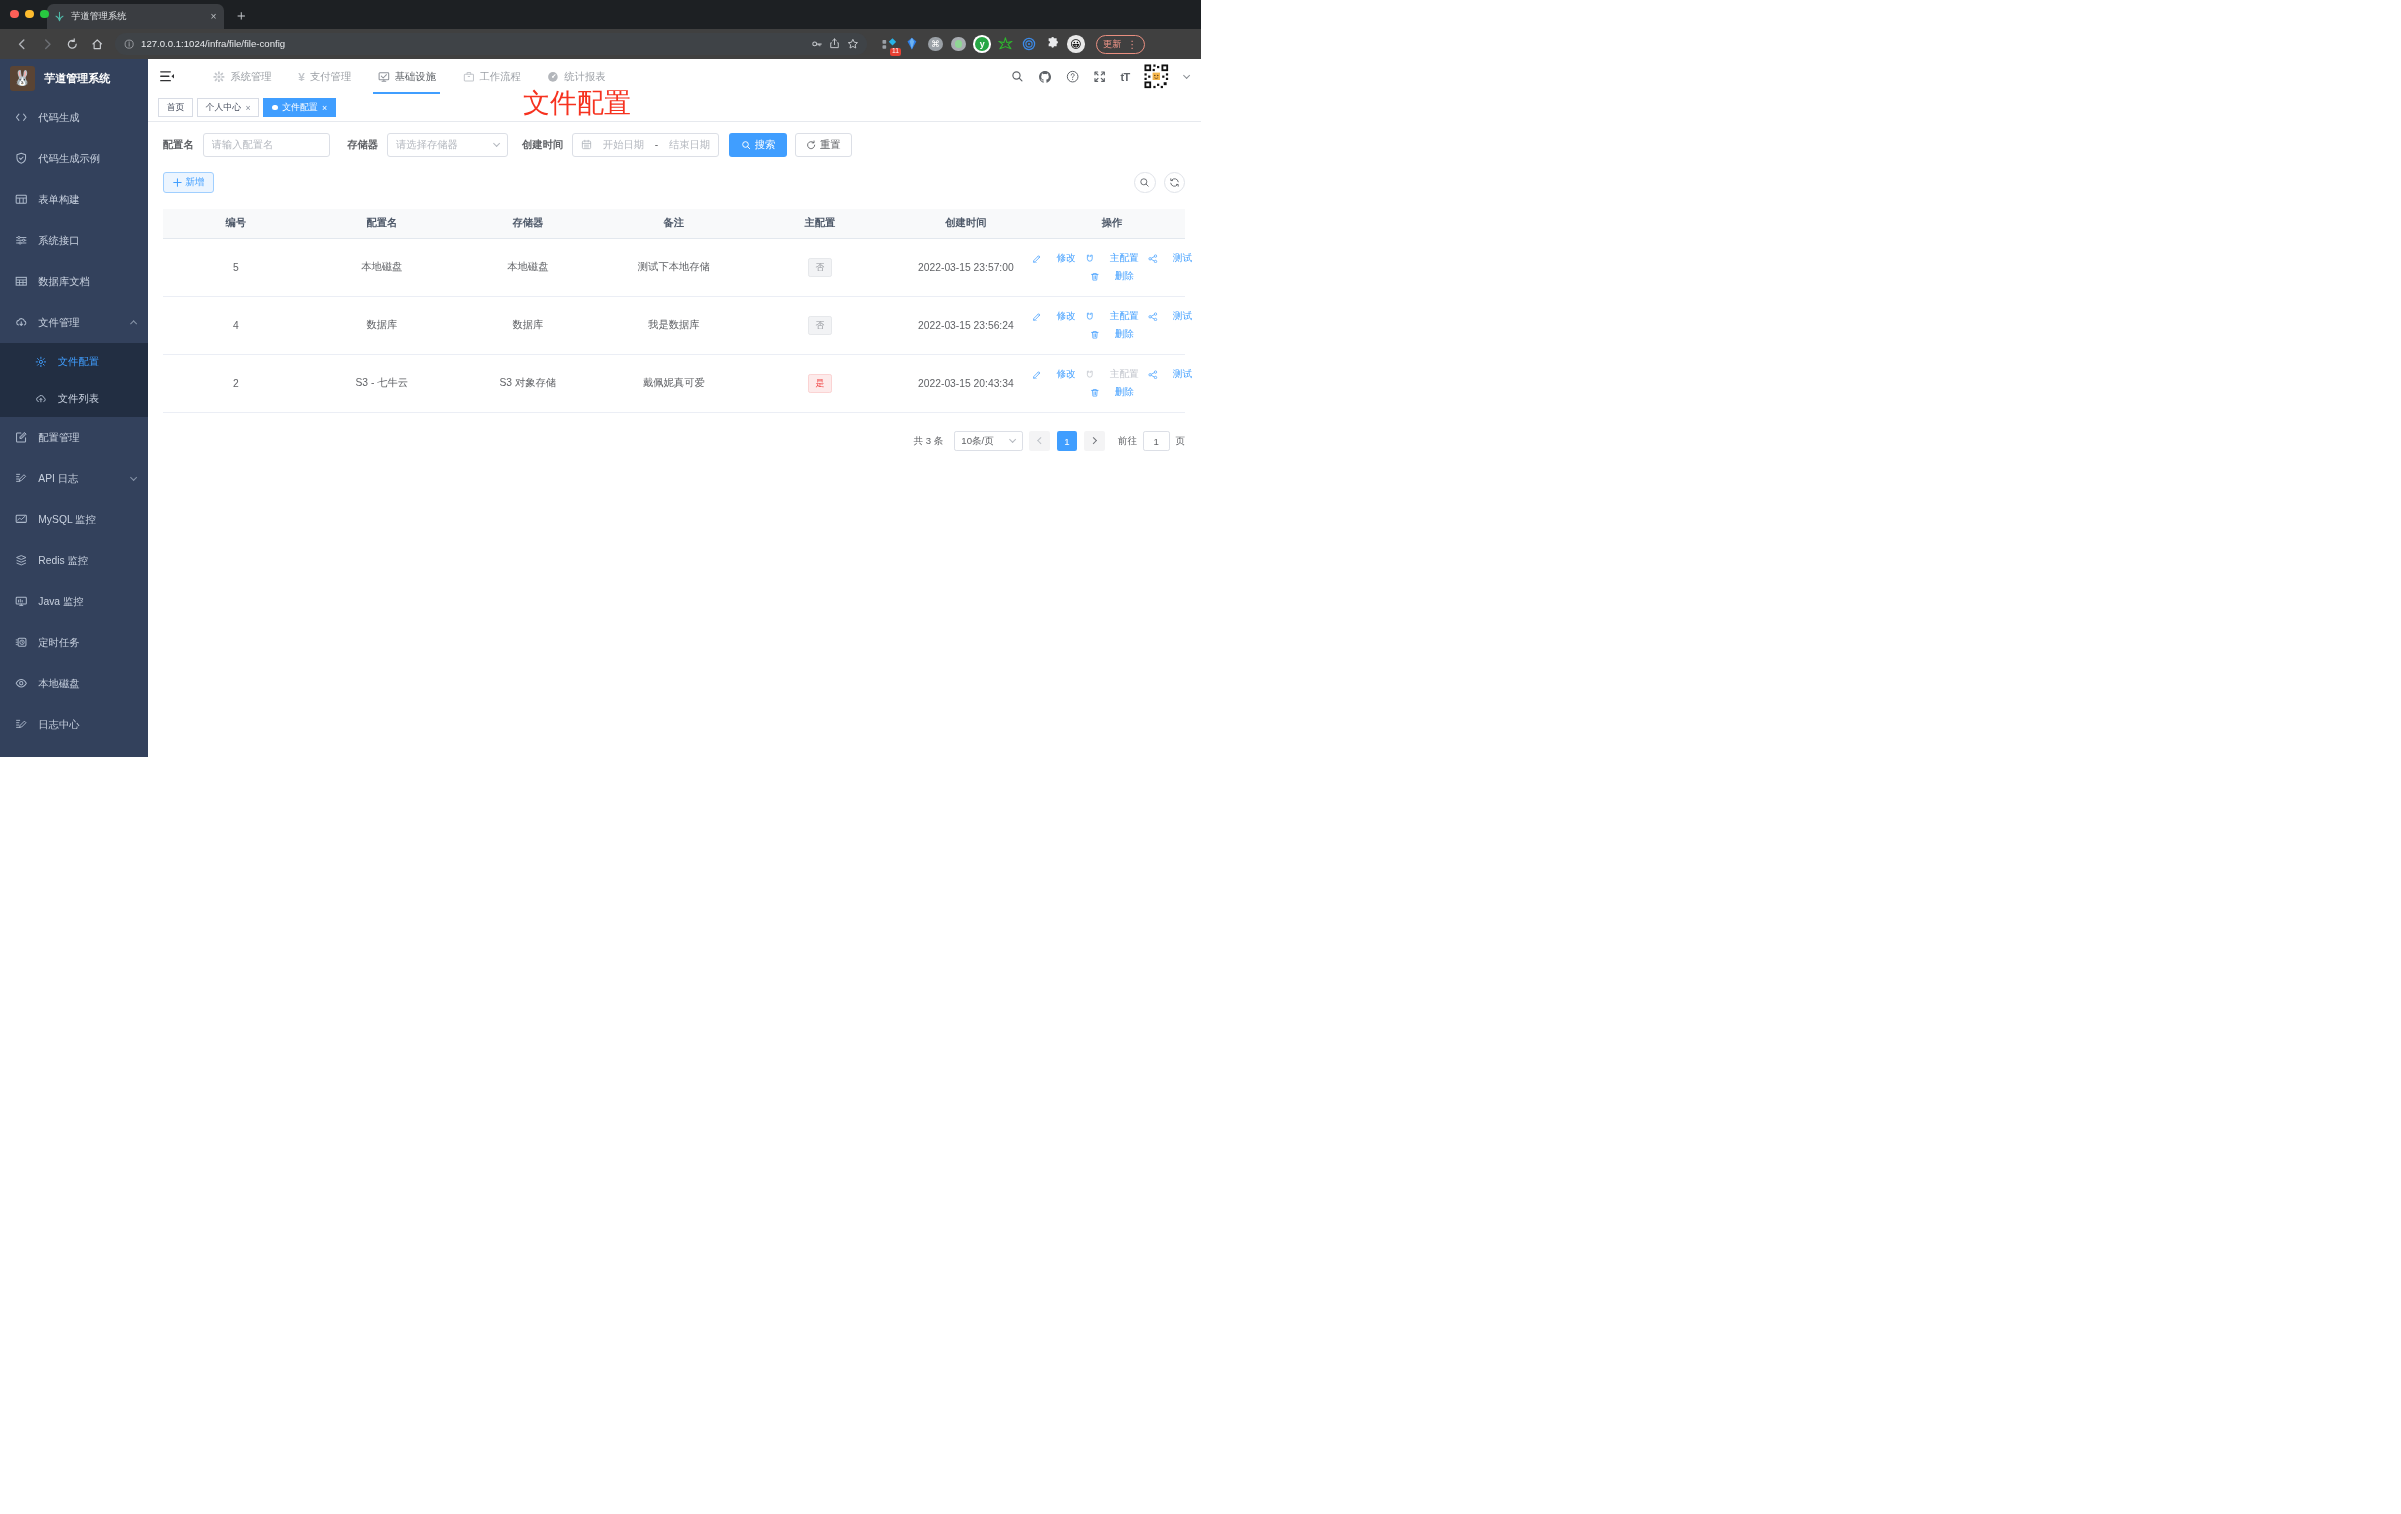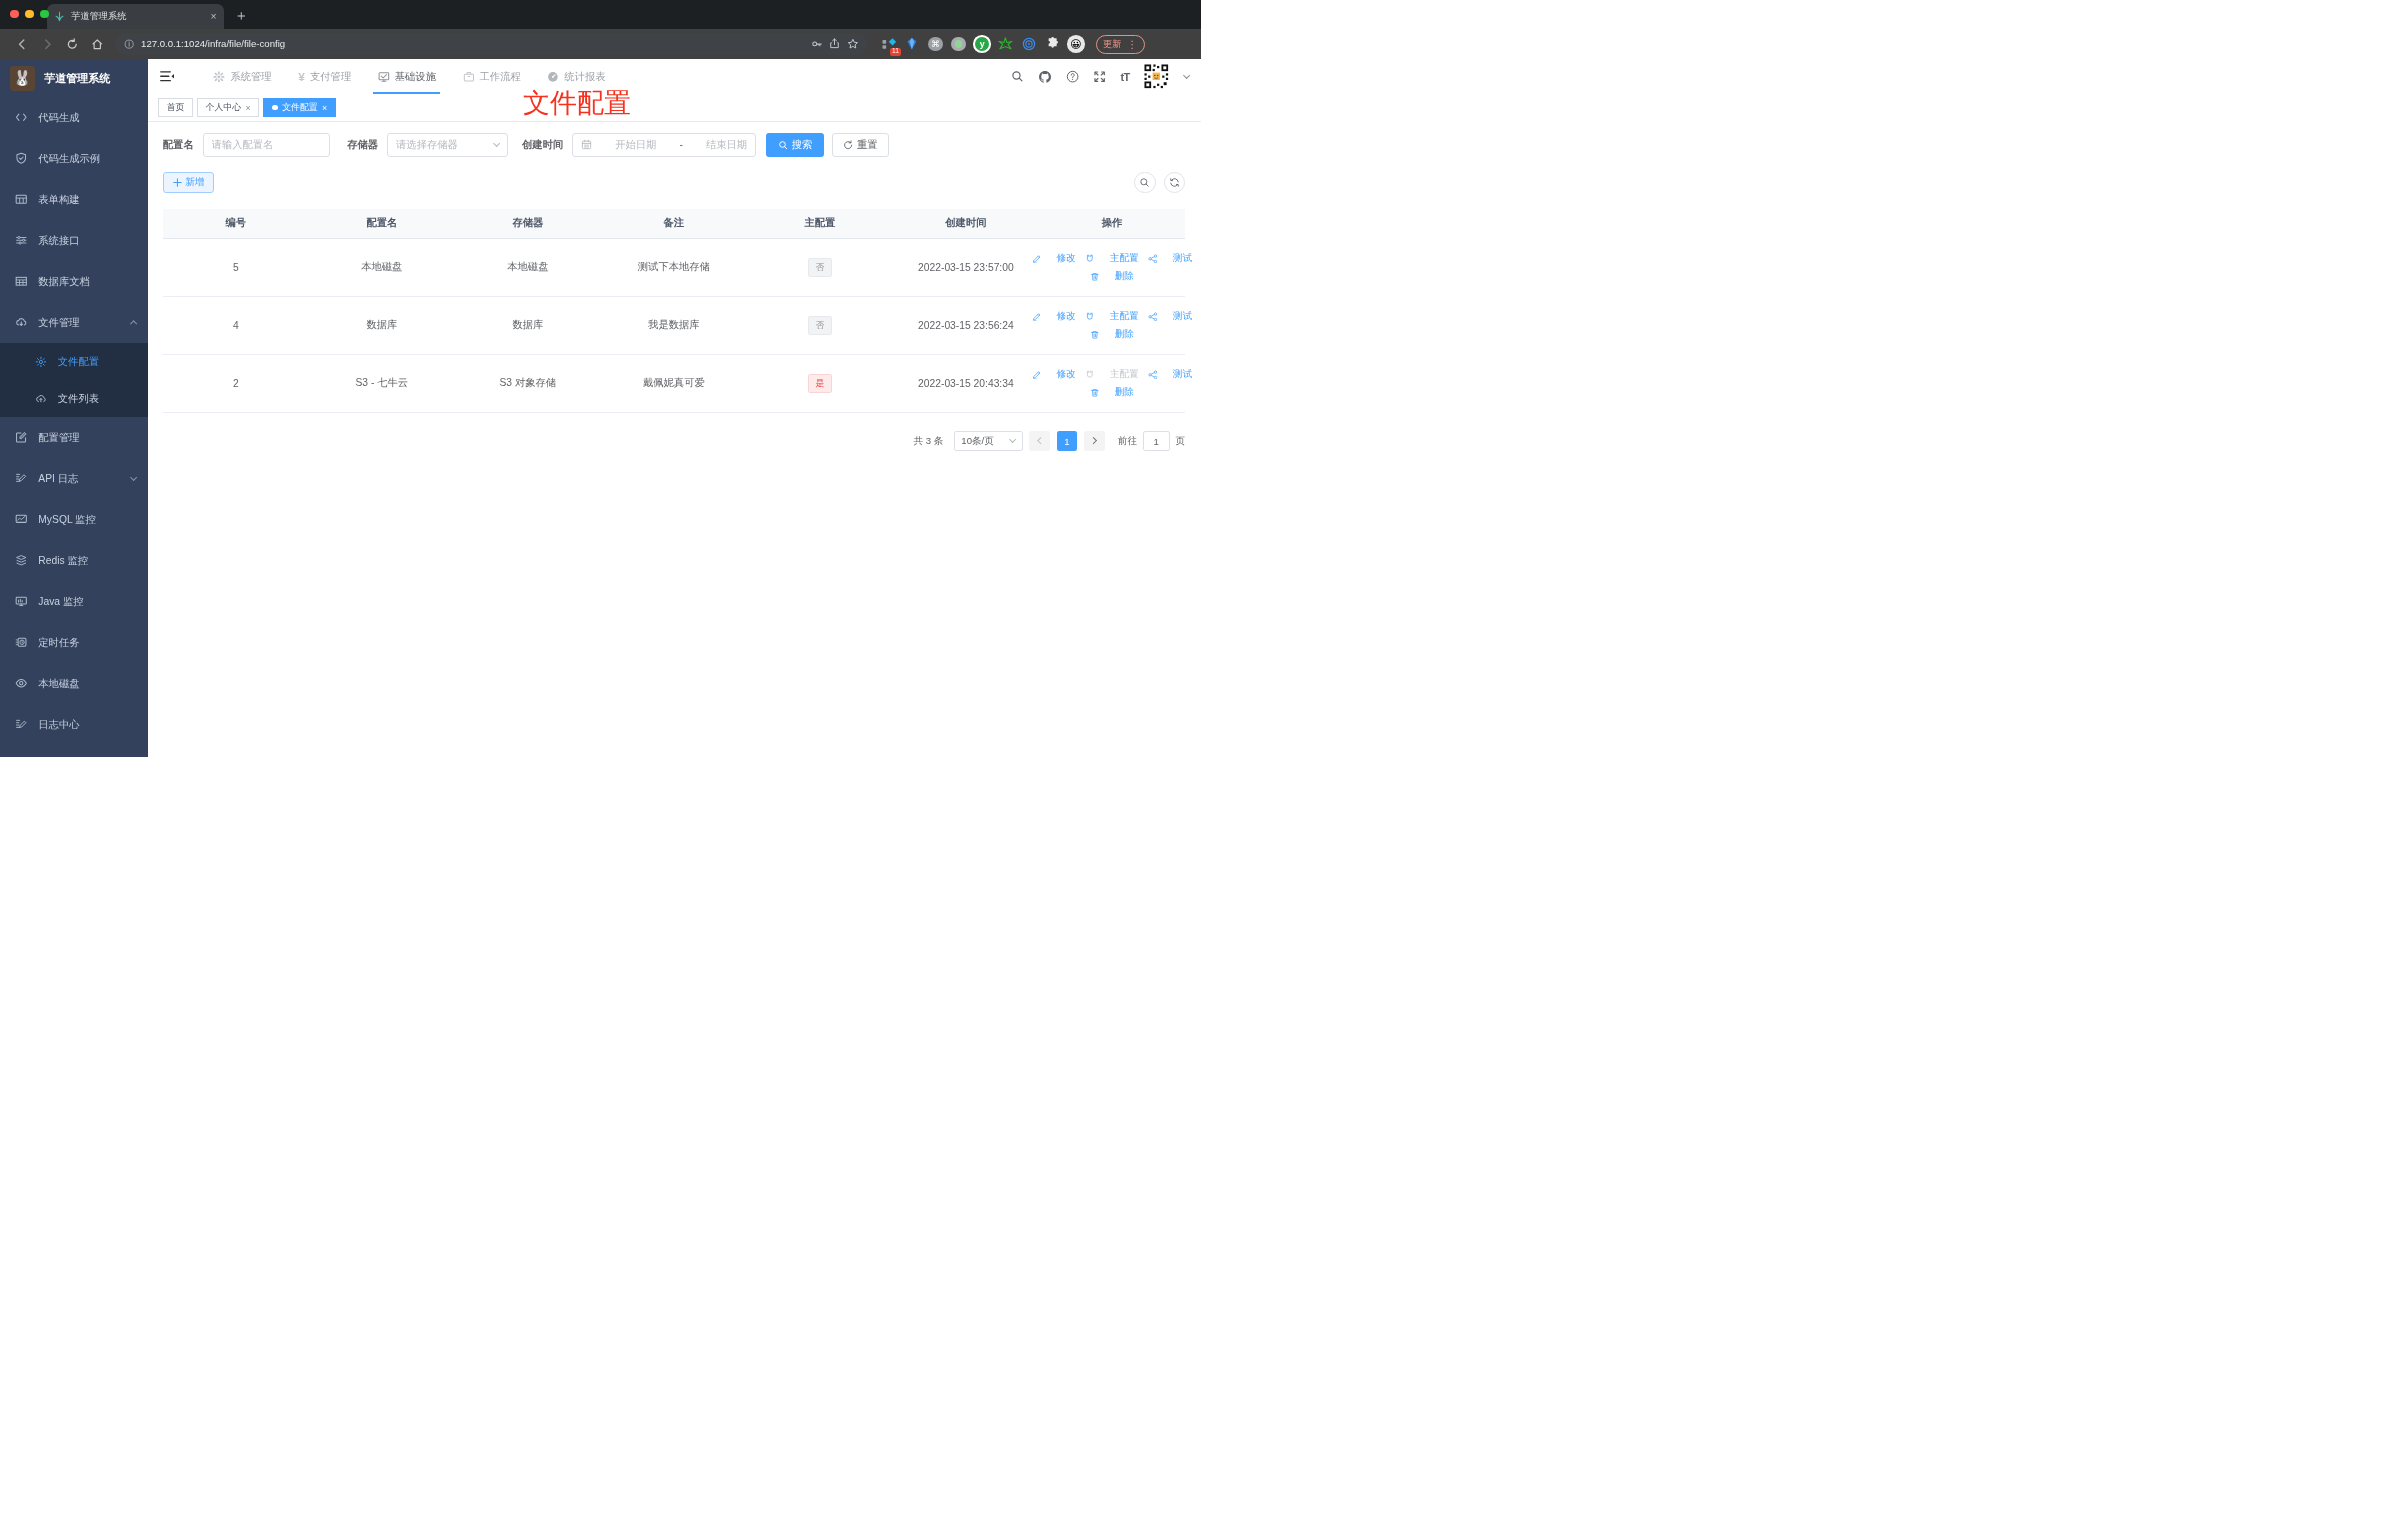--- a/index.html
+++ b/index.html
@@ -488,21 +488,21 @@
         <span class="f-label">配置名</span>
         <div class="inp" style="width:127px">
           <input placeholder="请输入配置名" style="">
         </div>
         <span class="f-label" style="margin-left:17.7px">存储器</span>
         <div class="inp" style="width:121px; justify-content:space-between">
           <span class="ph">请选择存储器</span>
           <span class="sel-chev"></span>
         </div>
         <span class="f-label" style="margin-left:14px">创建时间</span>
-        <div class="inp" style="width:184px; justify-content:space-between">
+        <div class="inp" style="width:147px; justify-content:space-between">
           <svg width="11" height="11" viewBox="0 0 16 16">
               <rect x="2" y="3" width="12" height="11" rx="1.5" stroke="#b4b8bf" stroke-width="1.3" fill="none"></rect>
               <path d="M5.5 1.8 V4.2 M10.5 1.8 V4.2 M2 6.5 H14 M5 9 H11 M5 11.5 H11" stroke="#b4b8bf" stroke-width="1.2" stroke-linecap="round"></path>
             </svg>
           <span class="ph">开始日期</span>
           <span class="ph" style="color:#606266">-</span>
           <span class="ph">结束日期</span>
         </div>
         <div class="btn btn-primary" style="margin-left:10.3px">
           <svg width="10.3" height="10.3" viewBox="0 0 16 16">

